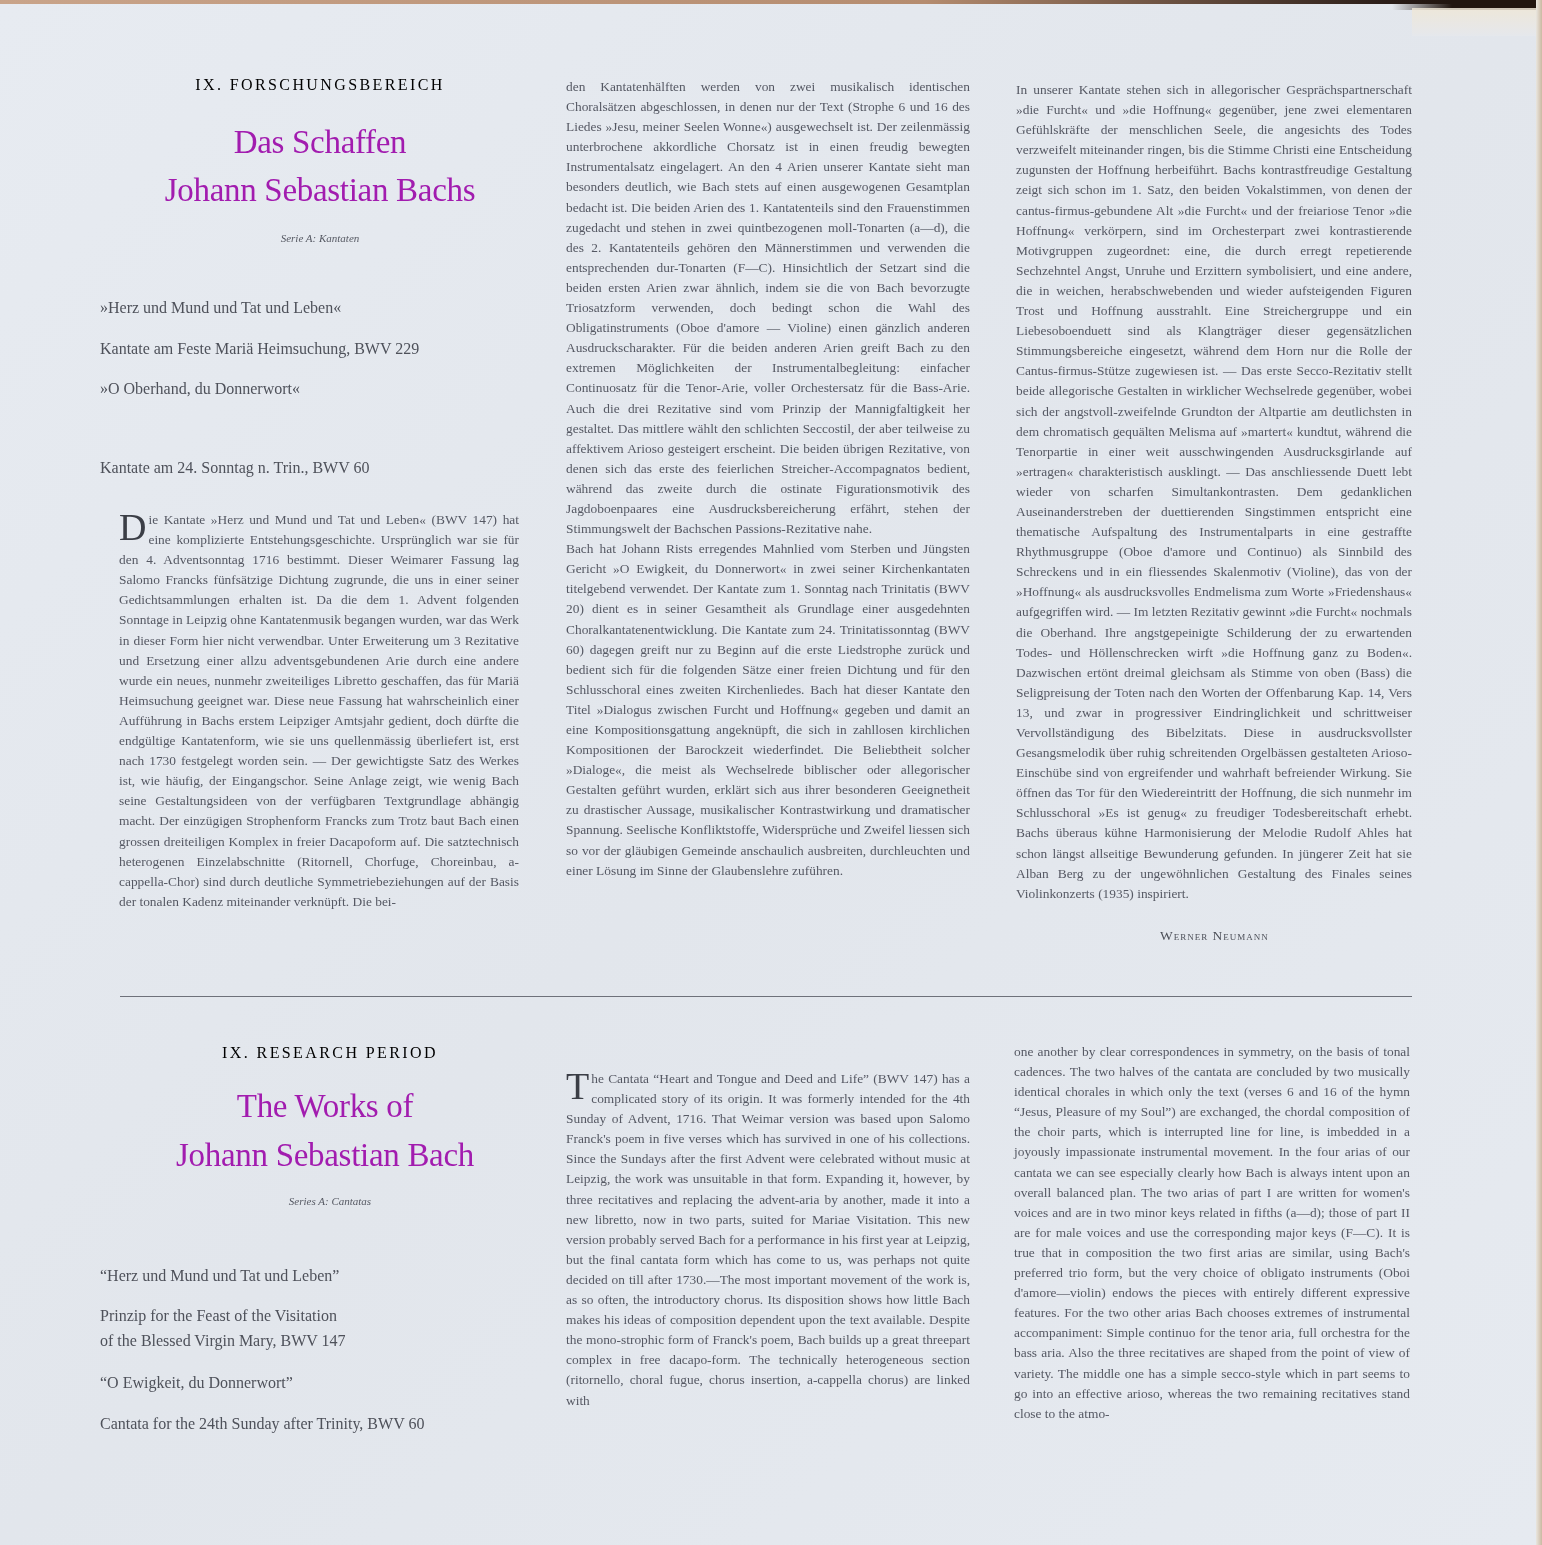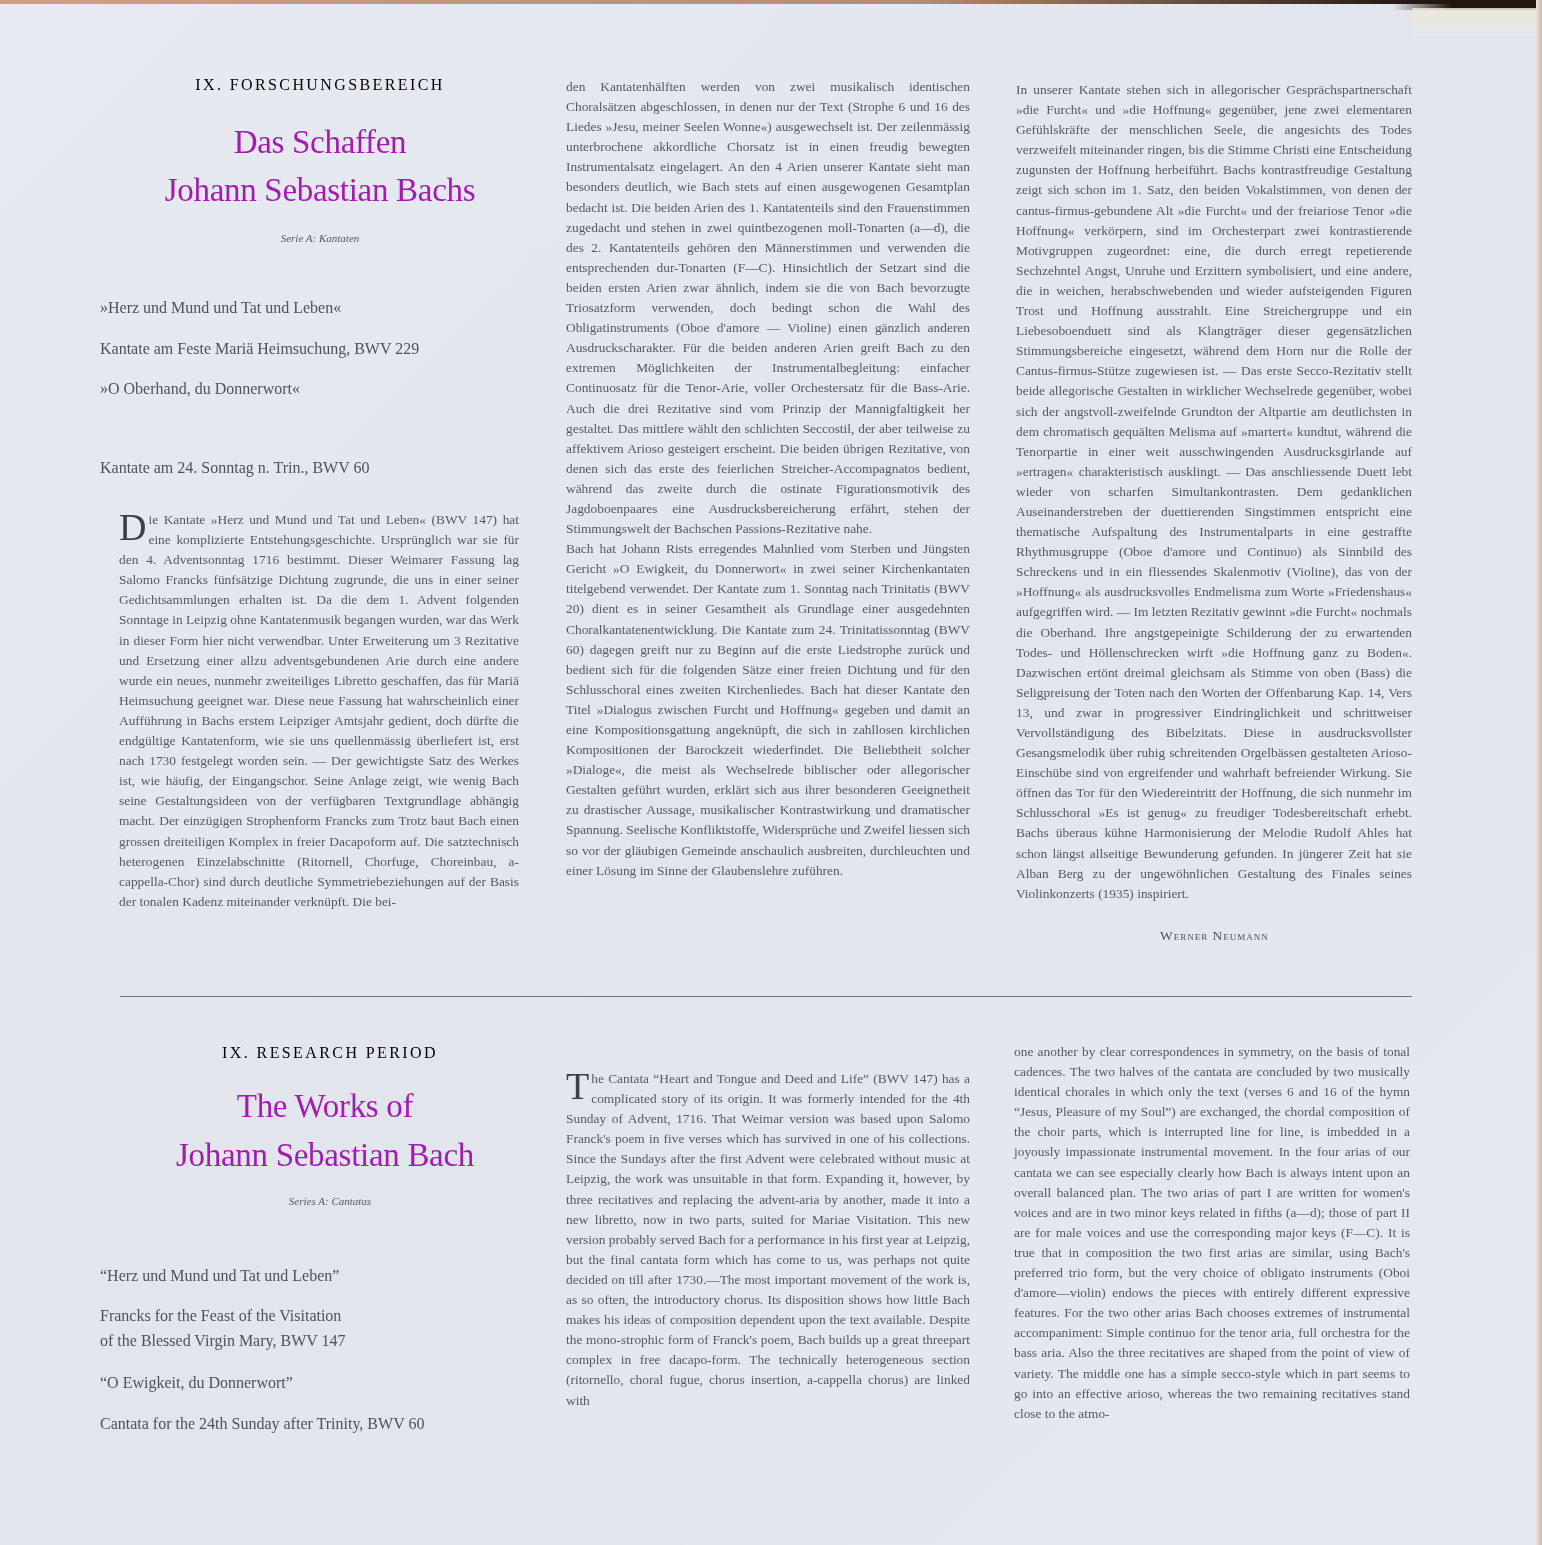--- a/index.html
+++ b/index.html
@@ -117,21 +117,21 @@
 <div class="signature" style="left:1160px; top:928px; width:250px; text-align:left;">Werner Neumann</div>
 
 <div class="divider"></div>
 
 <div class="section-kicker" style="left:120px; top:1044px; width:420px;">IX. RESEARCH PERIOD</div>
 <div class="title" style="left:100px; top:1082px; width:450px;">The Works of</div>
 <div class="title" style="left:100px; top:1131px; width:450px;">Johann Sebastian Bach</div>
 <div class="subtitle" style="left:120px; top:1195px; width:420px;">Series A: Cantatas</div>
 
 <div class="work-line" style="left:100px; top:1265px; width:450px;">“Herz und Mund und Tat und Leben”</div>
-<div class="work-line" style="left:100px; top:1305px; width:450px;">Francks for the Feast of the Visitation</div>
+<div class="work-line" style="left:100px; top:1305px; width:450px;">Prinzip for the Feast of the Visitation</div>
 <div class="work-line" style="left:100px; top:1330px; width:450px;">of the Blessed Virgin Mary, BWV 147</div>
 <div class="work-line" style="left:100px; top:1372px; width:450px;">“O Ewigkeit, du Donnerwort”</div>
 <div class="work-line" style="left:100px; top:1413px; width:450px;">Cantata for the 24th Sunday after Trinity, BWV 60</div>
 
 <div class="col" style="left:566px; top:1069px; width:404px;">
   <span class="dropcap">T</span>
   <span>he Cantata “Heart and Tongue and Deed and Life” (BWV 147) has a complicated story of its origin. It was formerly intended for the 4th Sunday of Advent, 1716. That Weimar version was based upon Salomo Franck's poem in five verses which has survived in one of his collections. Since the Sundays after the first Advent were celebrated without music at Leipzig, the work was unsuitable in that form. Expanding it, however, by three recitatives and replacing the advent-aria by another, made it into a new libretto, now in two parts, suited for Mariae Visitation. This new version probably served Bach for a performance in his first year at Leipzig, but the final cantata form which has come to us, was perhaps not quite decided on till after 1730.—The most important movement of the work is, as so often, the introductory chorus. Its disposition shows how little Bach makes his ideas of composition dependent upon the text available. Despite the mono-strophic form of Franck's poem, Bach builds up a great threepart complex in free dacapo-form. The technically heterogeneous section (ritornello, choral fugue, chorus insertion, a-cappella chorus) are linked with</span>
 </div>
 
 <div class="col" style="left:1014px; top:1042px; width:396px;">

